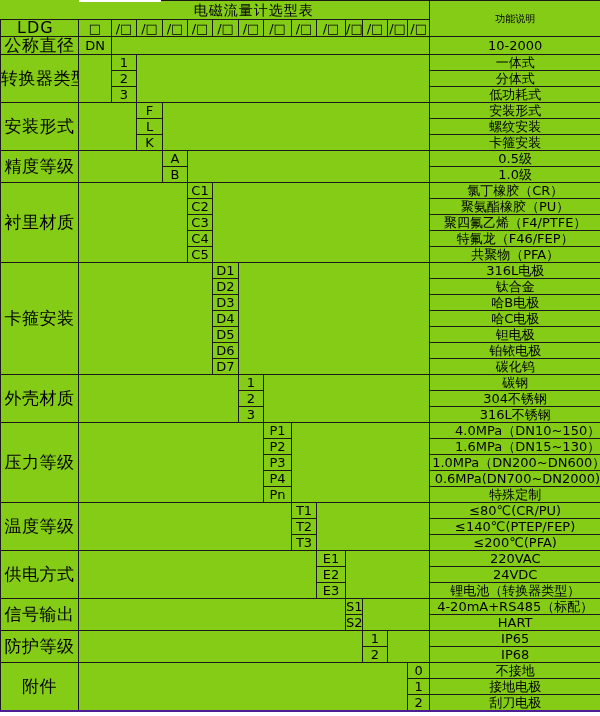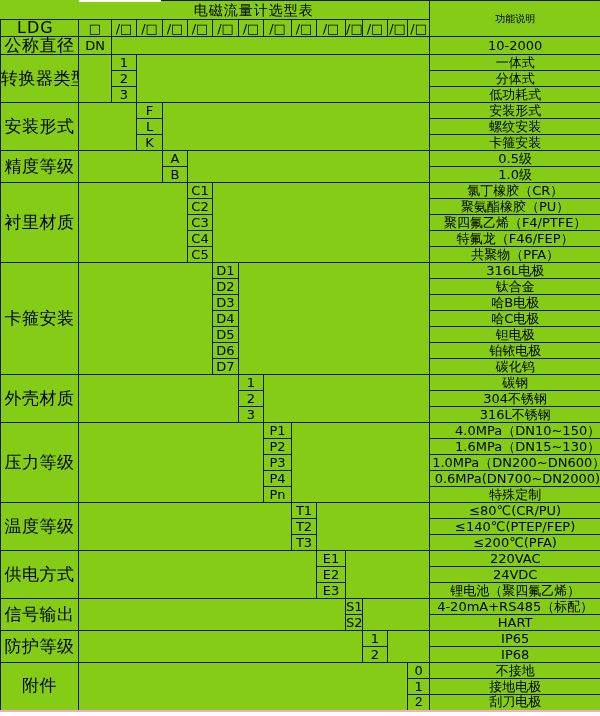--- a/index.html
+++ b/index.html
@@ -12,21 +12,21 @@
   tr.title-row{height:19px;}
   td.blank{border:none;}
   td.title{border-left:none;font-size:14px;letter-spacing:1px;}
   td.desc-head{font-size:10px;}
   td.ldg{text-align:left;padding-left:16px;font-size:16px;letter-spacing:1px;}
   td.code{font-size:13px;}
   td.slot{font-size:13px;}
   td.label{font-size:17px;letter-spacing:0.5px;}
   td.desc{font-size:13px;margin-left:36px;}
   td.desc.left{text-align:right;padding-left:2px;}
-  td.bb{border-bottom:2px solid #f9a8d4;font-family:Liberation Mono, monospace;}
+  td.bb{border-bottom:2px solid #4c1d95;}
   .patch{position:absolute;left:79px;top:0;width:82px;height:2px;background:#fff;}
 </style>
 </head>
 <body>
 
 <div class="wrap">
   <table>
     <colgroup id="cols">
         <col style="width: 78px;">
         <col style="width: 33px;">
@@ -228,21 +228,21 @@
           <td class="code">E1</td>
           <td class="spacer" rowspan="3" colspan="4"></td>
           <td class="desc">220VAC</td>
         </tr>
         <tr>
           <td class="code">E2</td>
           <td class="desc">24VDC</td>
         </tr>
         <tr>
           <td class="code">E3</td>
-          <td class="desc">锂电池（聚四氟乙烯）</td>
+          <td class="desc">锂电池（转换器类型）</td>
         </tr>
         <tr>
           <td class="label" rowspan="2">信号输出</td>
           <td class="spacer" rowspan="2" colspan="10"></td>
           <td class="code">S1</td>
           <td class="spacer" rowspan="2" colspan="3"></td>
           <td class="desc">4-20mA+RS485（标配）</td>
         </tr>
         <tr>
           <td class="code">S2</td>

